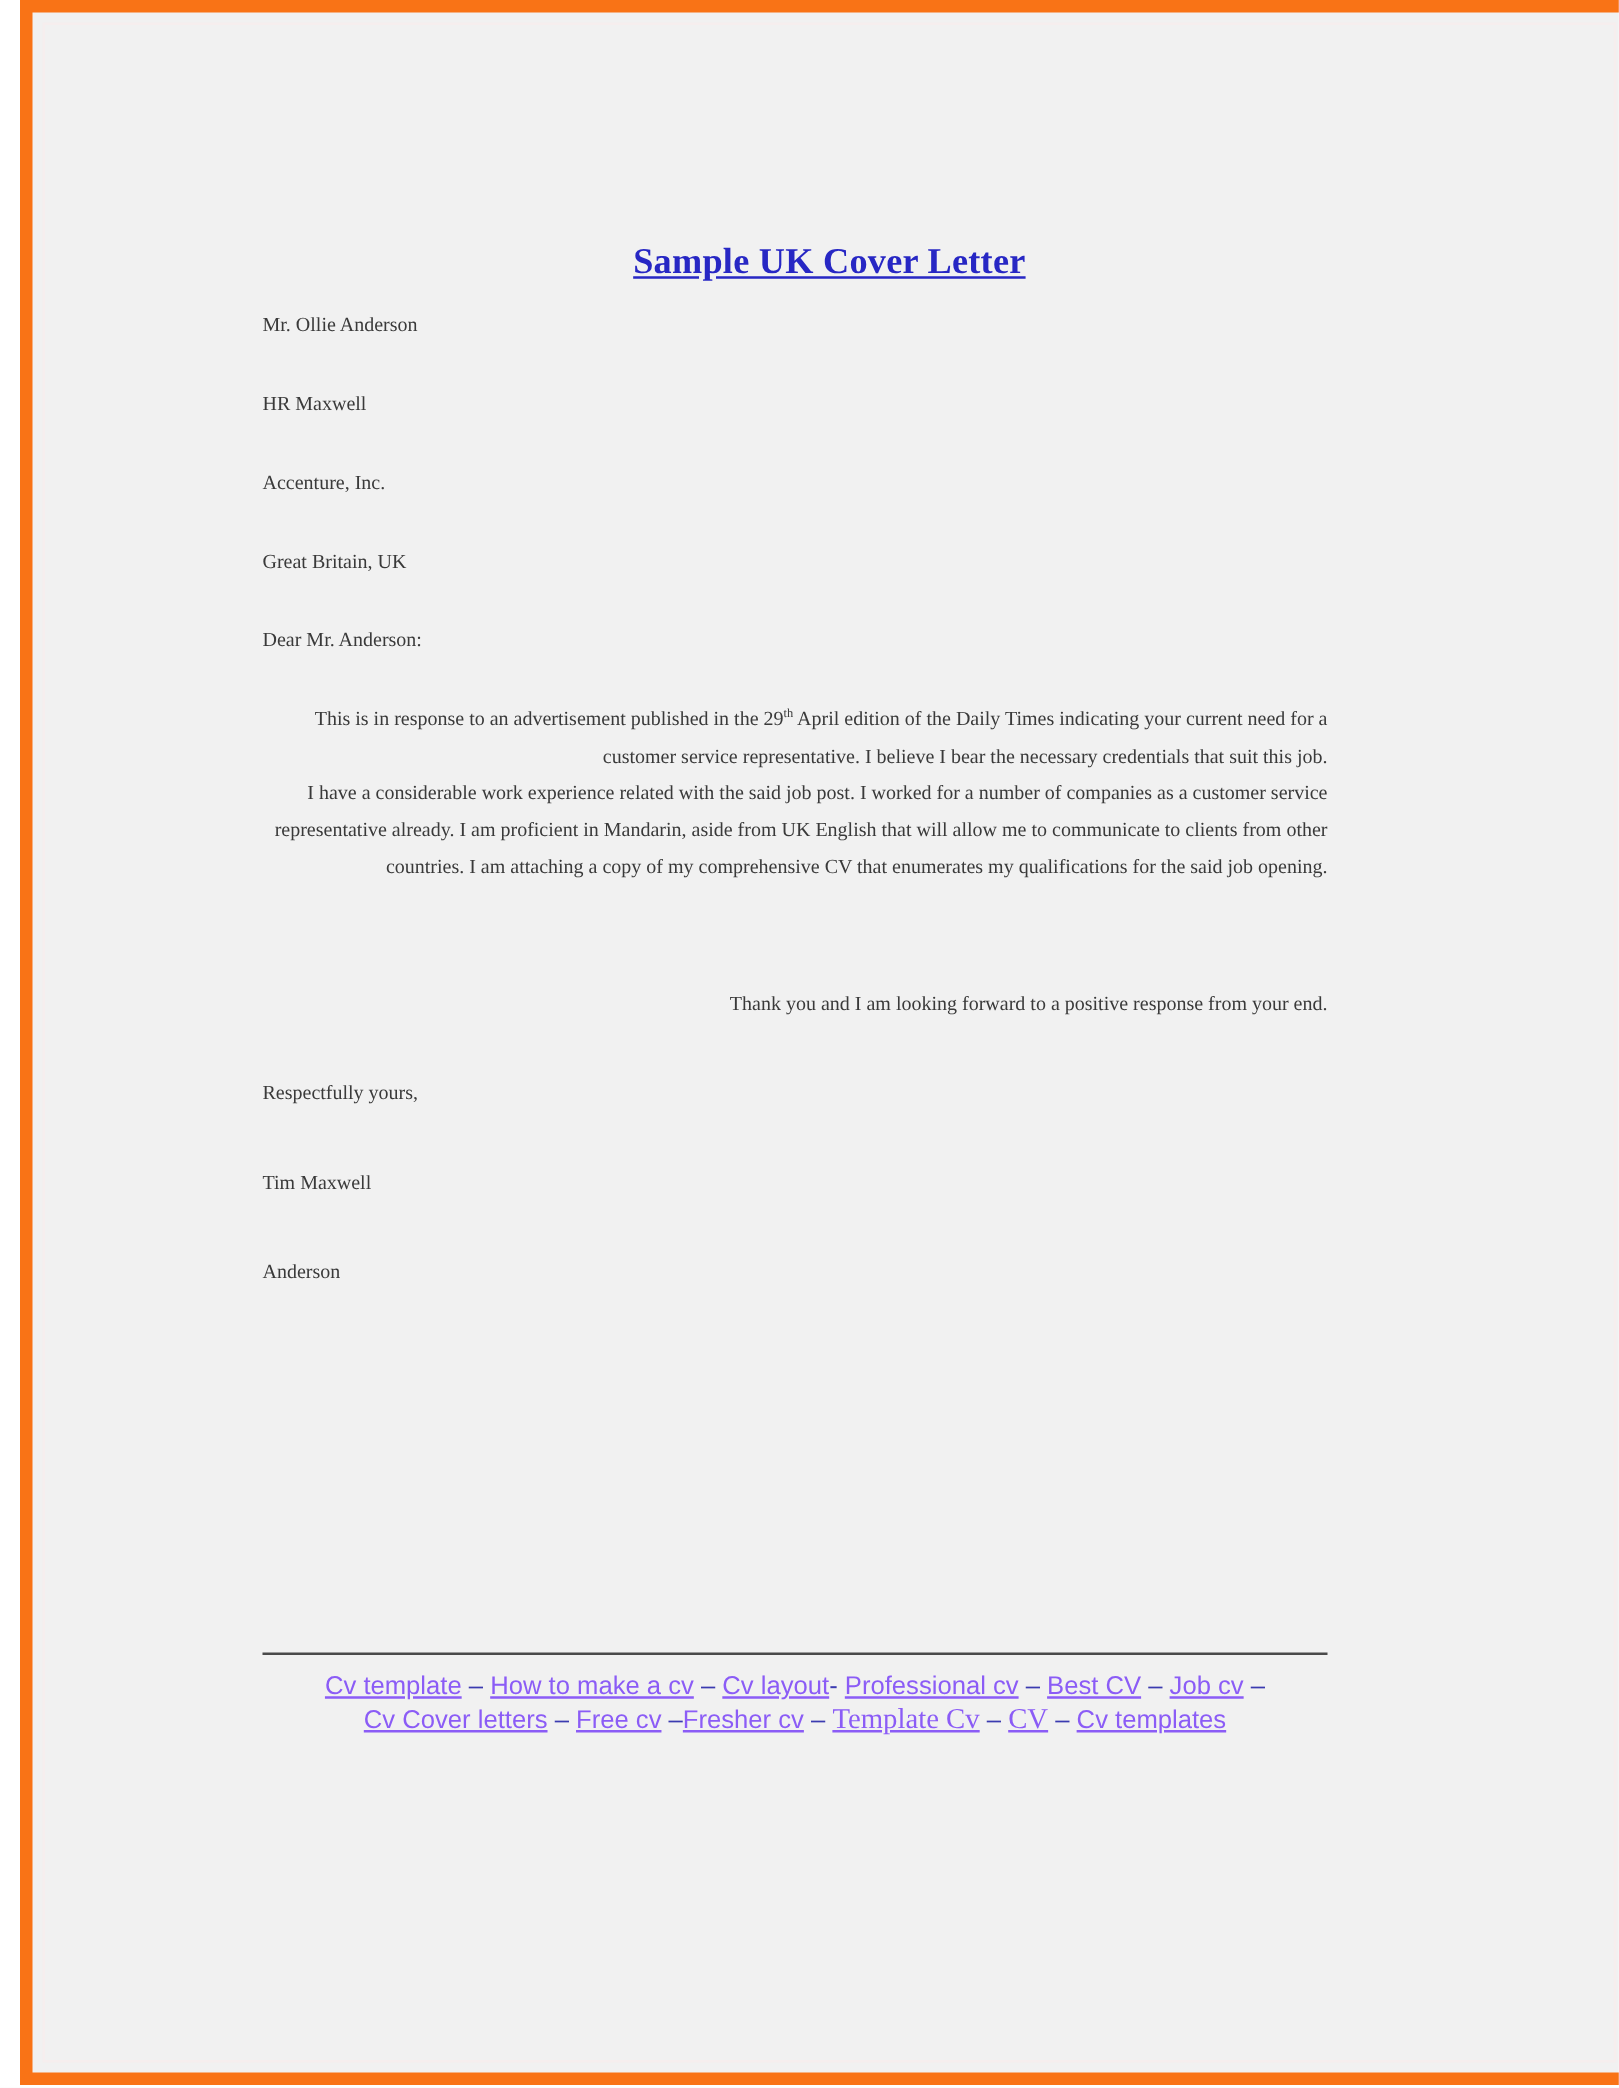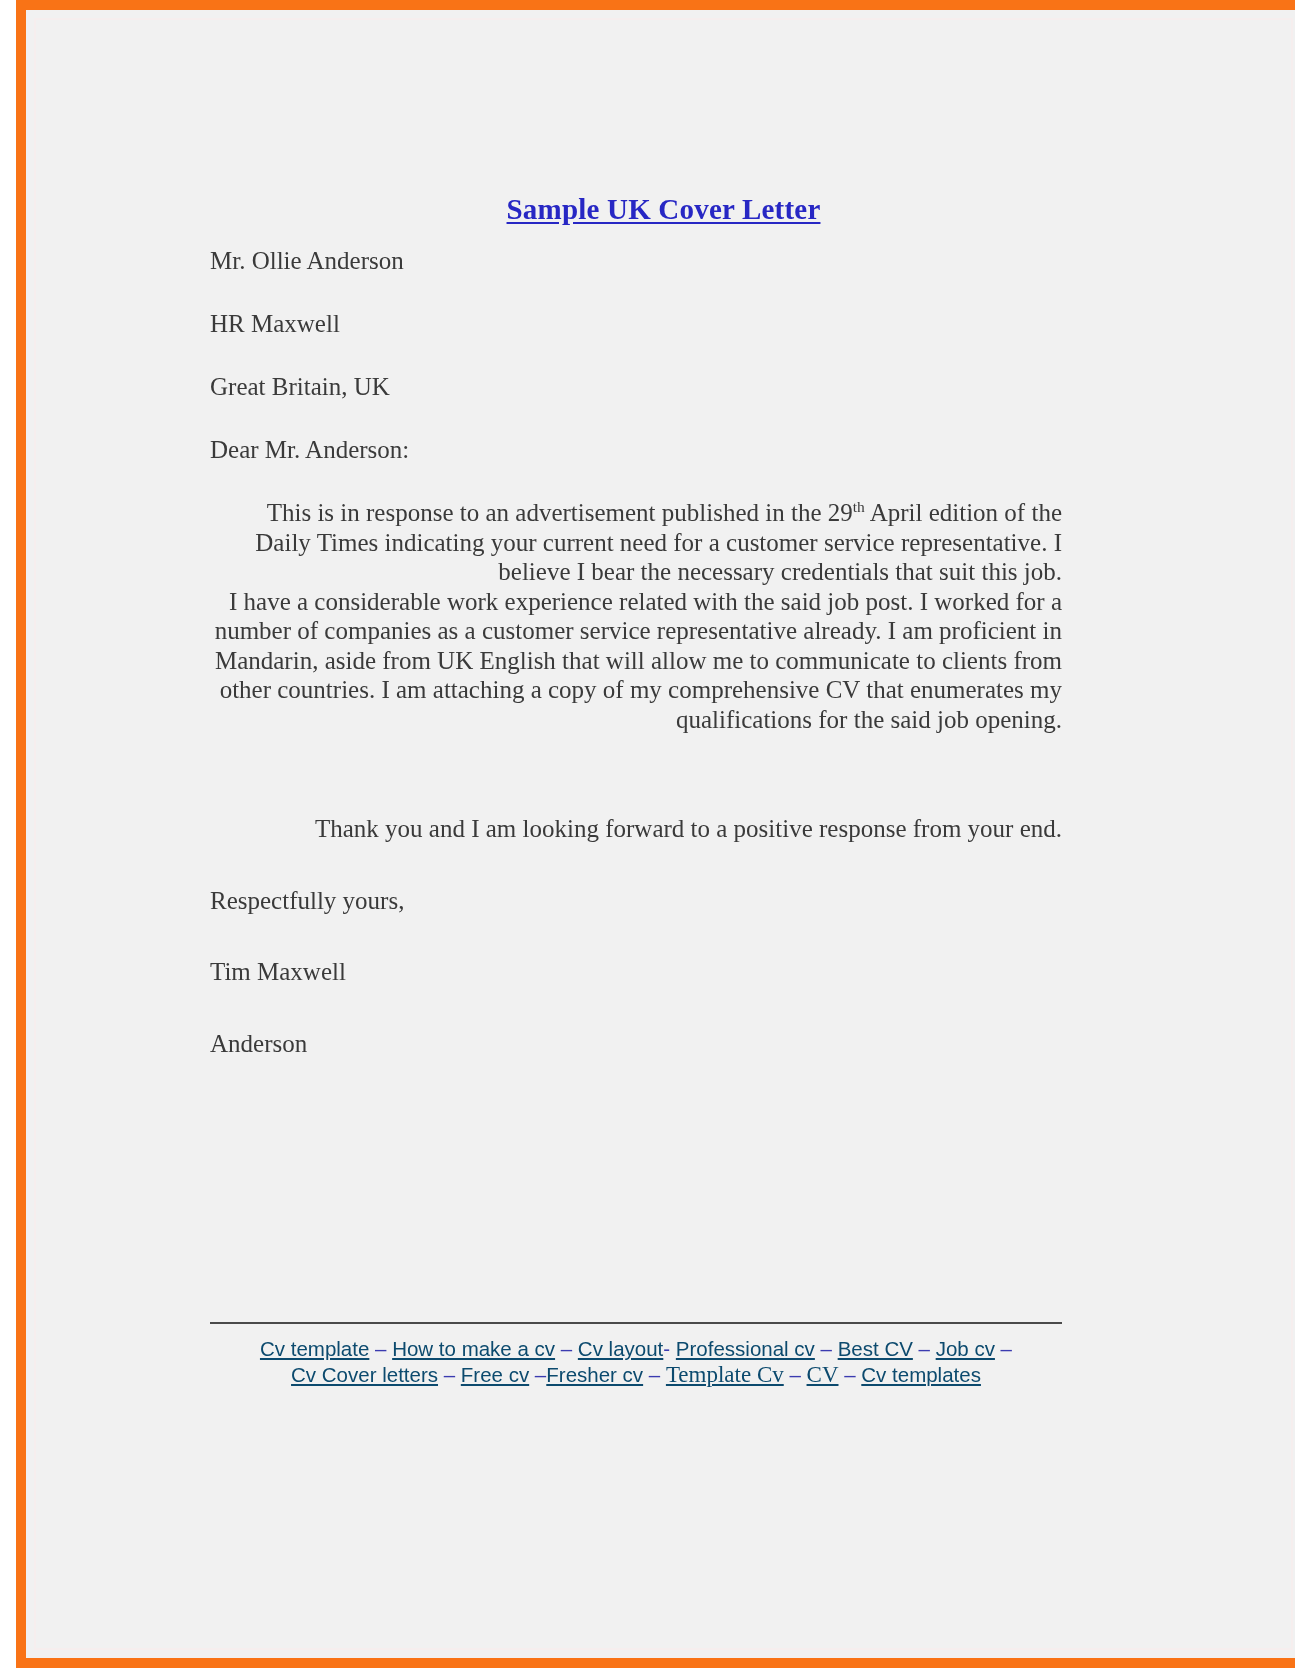--- a/index.html
+++ b/index.html
@@ -61,21 +61,21 @@
     text-underline-offset: 3px;
   }
 
   
   .letter {
     position: absolute;
     left: 184px;
     top: 236px;
     width: 852px;
     color: #3a3a3a;
-    font-size: 25px;
+    font-size: 16px;
     line-height: 29.5px;
   }
 
   .addr-line {
     margin: 0 0 33.5px 0;
     white-space: pre;
   }
 
   .para {
     margin: 0;
@@ -111,21 +111,21 @@
     width: 852px;
     text-align: center;
     font-family: "Liberation Sans", "DejaVu Sans", sans-serif;
     font-size: 20.5px;
     line-height: 26px;
     color: #3b3bb0;
   }
   #footer-links .flink {
     text-decoration: underline;
     text-underline-offset: 2px;
-    color: #0c4a6e;
+    color: #8b5cf6;
     cursor: pointer;
   }
   #footer-links .fsep {
     text-decoration: none;
     color: #3b3bb0;
   }
   #footer-links .serifish {
     font-family: "Liberation Serif", "DejaVu Serif", serif;
     font-size: 23px;
   }
@@ -140,20 +140,21 @@
   <div id="sheet">
 
     <div class="doc-title">
       <span>Sample UK Cover Letter</span>
     </div>
 
     <div class="letter">
 
       <p class="addr-line">Mr. Ollie Anderson</p>
       <p class="addr-line">HR Maxwell</p>
+      <p class="addr-line">Accenture, Inc.</p>
       <p class="addr-line">Great Britain, UK</p>
       <p class="addr-line">Dear Mr. Anderson:</p>
 
       <p class="para"><span>This is in response to an advertisement published in the 29</span><sup class="ordinal">th</sup><span> April edition of the Daily Times indicating your current need for a customer service representative. I believe I bear the necessary credentials that suit this job.</span></p>
 
       <p class="para">I have a considerable work experience related with the said job post. I worked for a number of companies as a customer service representative already. I am proficient in Mandarin, aside from UK English that will allow me to communicate to clients from other countries. I am attaching a copy of my comprehensive CV that enumerates my qualifications for the said job opening.</p>
 
       <div class="gap-md"></div>
 
 

